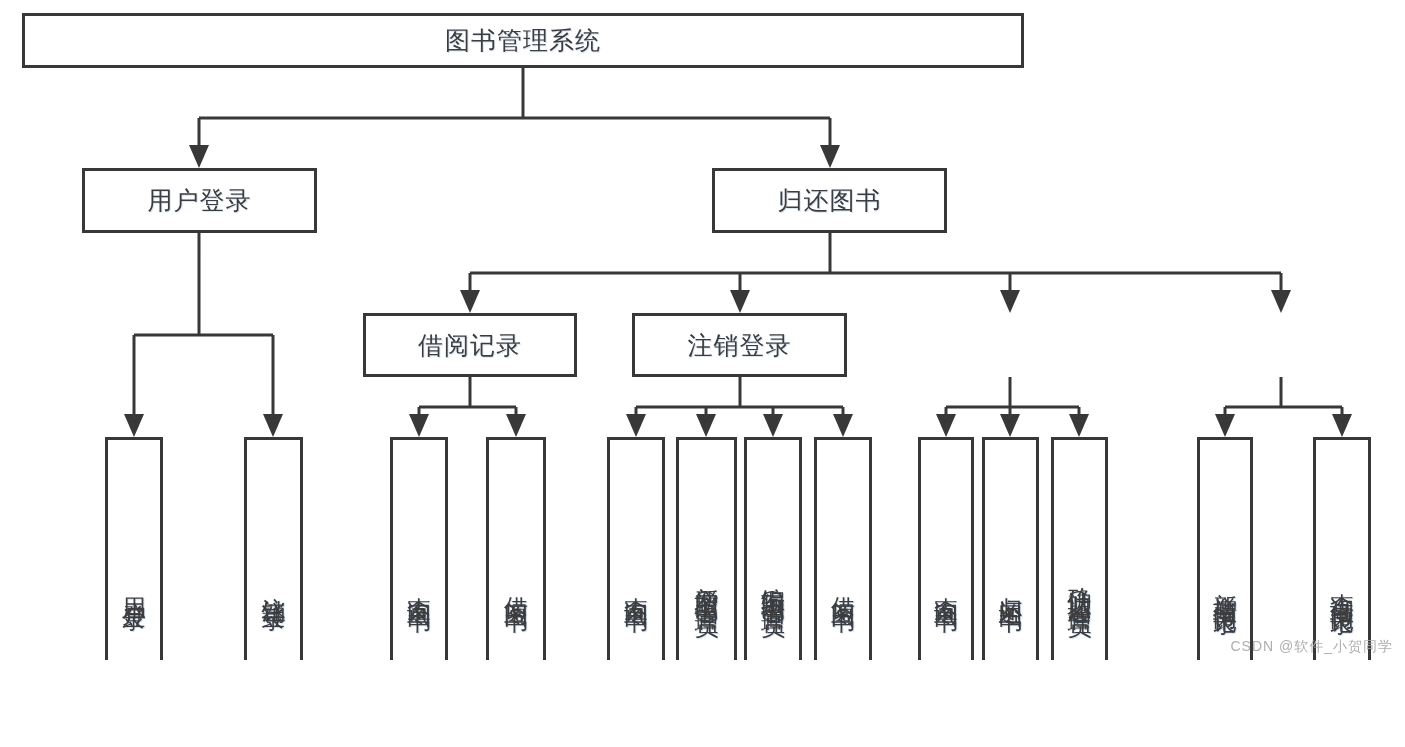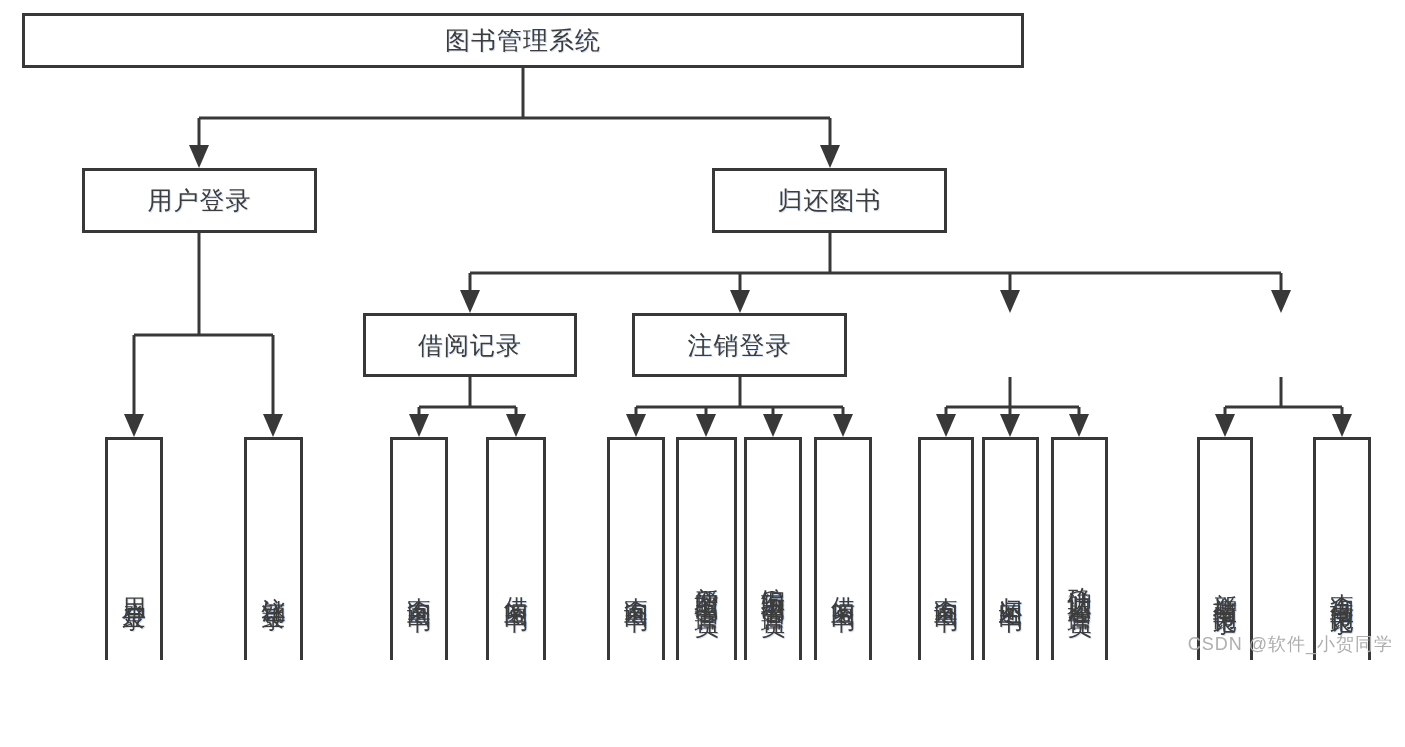--- a/index.html
+++ b/index.html
@@ -54,21 +54,21 @@
     letter-spacing: 4px;
     line-height: 1;
     color: #3d3d3d;
     text-shadow: 1px 1px 0 rgba(120,160,230,0.28);
     white-space: nowrap;
   }
   #watermark {
     position: absolute;
     right: 12px;
     bottom: 4px;
-    font-size: 18px;
+    font-size: 14px;
     color: #aeaeae;
     letter-spacing: 1px;
     z-index: 3;
     white-space: nowrap;
   }
 </style>
 </head>
 <body>
 
 <div id="canvas">

